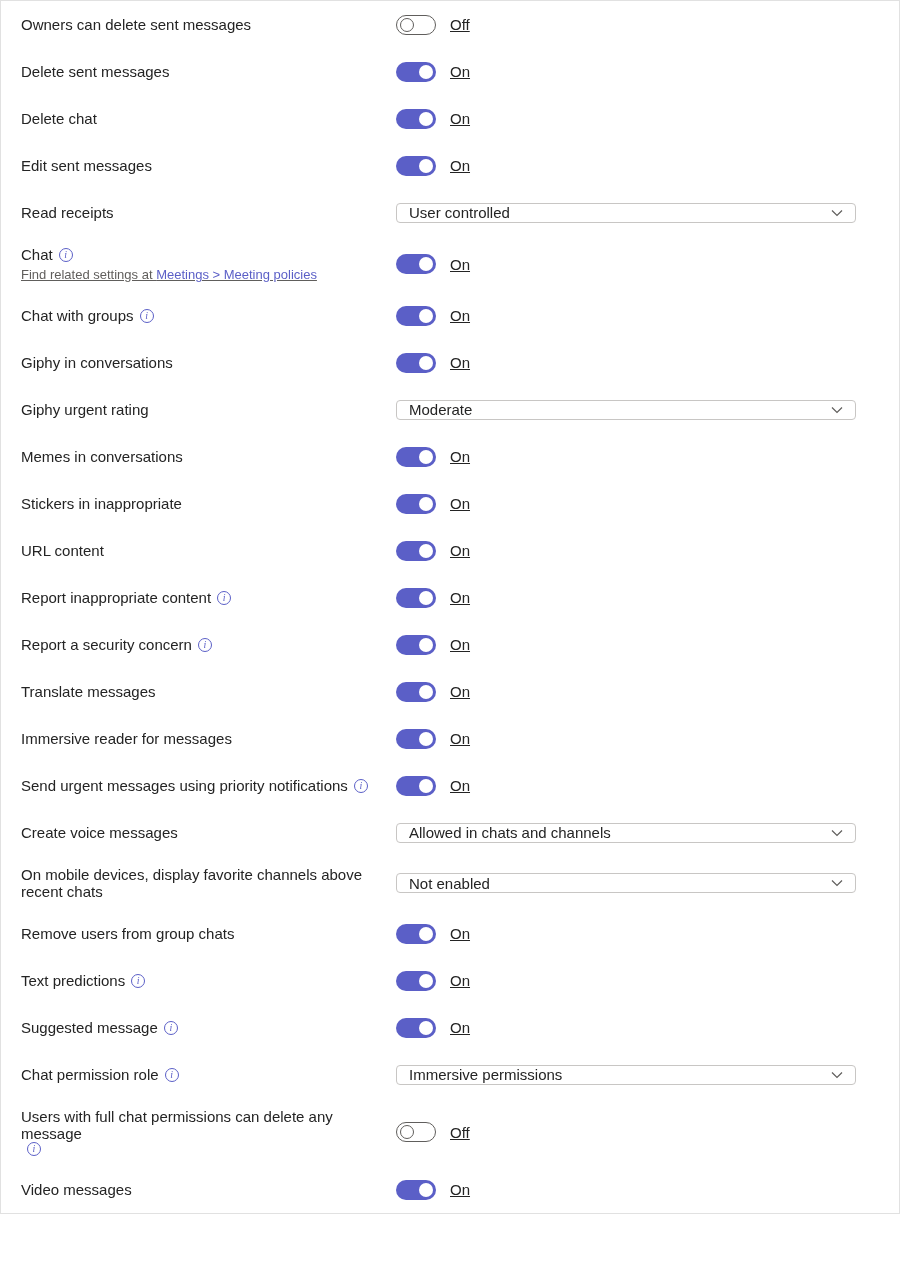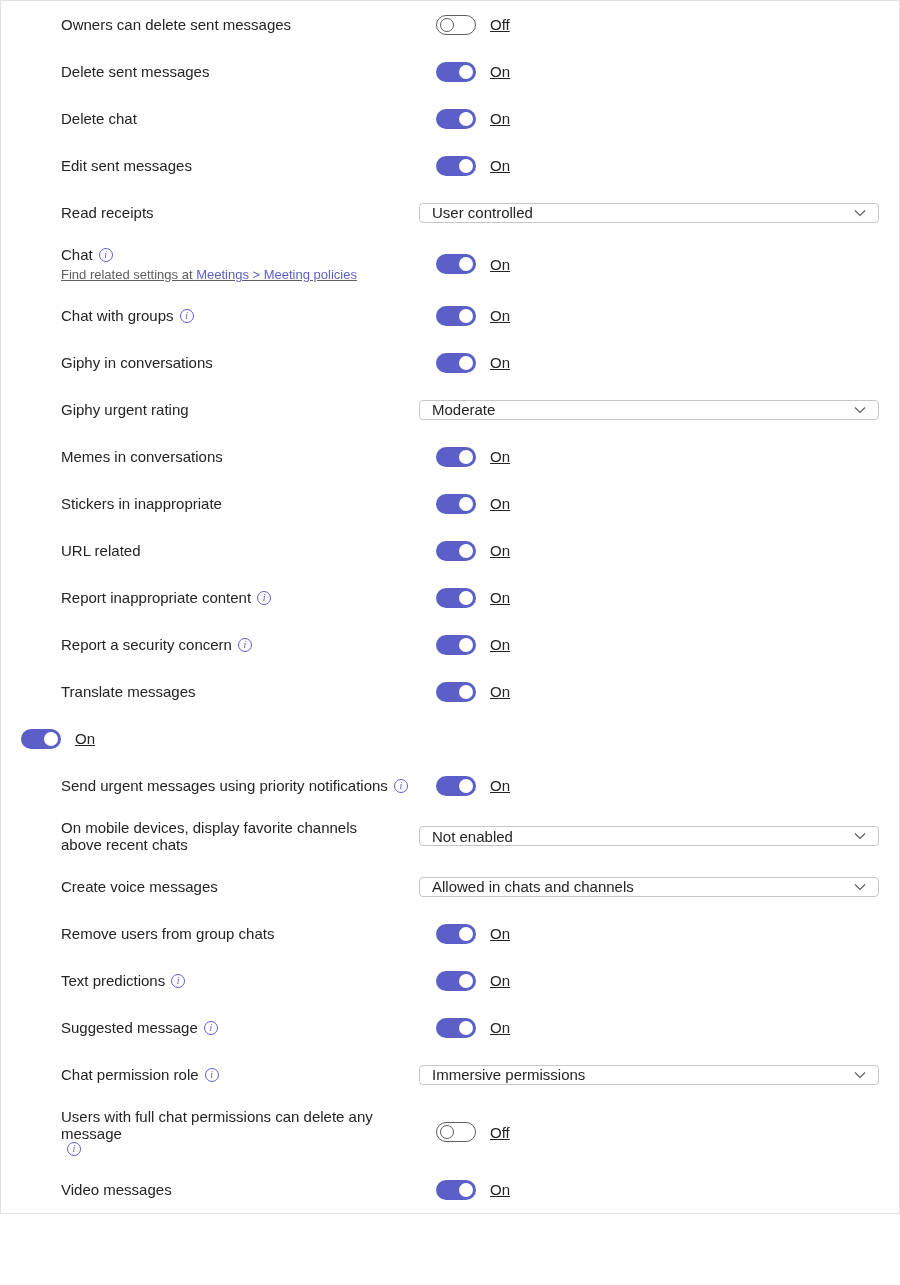--- a/index.html
+++ b/index.html
@@ -22,21 +22,20 @@
     align-items: center;
     padding: 10px 20px;
     min-height: 47px;
   }
   .label-col {
     width: 375px;
     padding-right: 20px;
     display: flex;
     flex-direction: column;
     justify-content: center;
-    margin-left: 40px;
   }
   .label-line {
     display: flex;
     align-items: center;
     flex-wrap: wrap;
     font-size: 15px;
     color: #242424;
   }
   .sub-line {
     font-size: 13px;
@@ -274,21 +273,21 @@
         </div>
       </div>
       <div class="ctrl-col">
         <div class="toggle on"></div>
         <span class="toggle-text">On</span>
       </div>
     </div>
     <div class="row">
       <div class="label-col">
         <div class="label-line">
-          <span>URL related</span>
+          <span>URL content</span>
         </div>
       </div>
       <div class="ctrl-col">
         <div class="toggle on"></div>
         <span class="toggle-text">On</span>
       </div>
     </div>
     <div class="row">
       <div class="label-col">
         <div class="label-line">
@@ -318,35 +317,57 @@
         <div class="label-line">
           <span>Translate messages</span>
         </div>
       </div>
       <div class="ctrl-col">
         <div class="toggle on"></div>
         <span class="toggle-text">On</span>
       </div>
     </div>
     <div class="row">
+      <div class="label-col">
+        <div class="label-line">
+          <span>Immersive reader for messages</span>
+        </div>
+      </div>
       <div class="ctrl-col">
         <div class="toggle on"></div>
         <span class="toggle-text">On</span>
       </div>
     </div>
     <div class="row">
       <div class="label-col">
         <div class="label-line">
           <span>Send urgent messages using priority notifications</span>
           <span class="info-icon"></span>
         </div>
       </div>
       <div class="ctrl-col">
         <div class="toggle on"></div>
         <span class="toggle-text">On</span>
+      </div>
+    </div>
+    <div class="row">
+      <div class="label-col">
+        <div class="label-line">
+          <span>Create voice messages</span>
+        </div>
+      </div>
+      <div class="ctrl-col">
+        <div class="select">
+          <span>Allowed in chats and channels</span>
+          <span class="chev">
+            <svg width="12" height="8" viewBox="0 0 12 8">
+              <path d="M1 1.5 L6 6.5 L11 1.5" fill="none" stroke="#605e5c" stroke-width="1.2"></path>
+            </svg>
+          </span>
+        </div>
       </div>
     </div>
     <div class="row">
       <div class="label-col">
         <div class="label-line">
           <span>On mobile devices, display favorite channels above recent chats</span>
         </div>
       </div>
       <div class="ctrl-col">
         <div class="select">
@@ -355,37 +376,20 @@
             <svg width="12" height="8" viewBox="0 0 12 8">
               <path d="M1 1.5 L6 6.5 L11 1.5" fill="none" stroke="#605e5c" stroke-width="1.2"></path>
             </svg>
           </span>
         </div>
       </div>
     </div>
     <div class="row">
       <div class="label-col">
         <div class="label-line">
-          <span>Create voice messages</span>
-        </div>
-      </div>
-      <div class="ctrl-col">
-        <div class="select">
-          <span>Allowed in chats and channels</span>
-          <span class="chev">
-            <svg width="12" height="8" viewBox="0 0 12 8">
-              <path d="M1 1.5 L6 6.5 L11 1.5" fill="none" stroke="#605e5c" stroke-width="1.2"></path>
-            </svg>
-          </span>
-        </div>
-      </div>
-    </div>
-    <div class="row">
-      <div class="label-col">
-        <div class="label-line">
           <span>Remove users from group chats</span>
         </div>
       </div>
       <div class="ctrl-col">
         <div class="toggle on"></div>
         <span class="toggle-text">On</span>
       </div>
     </div>
     <div class="row">
       <div class="label-col">

